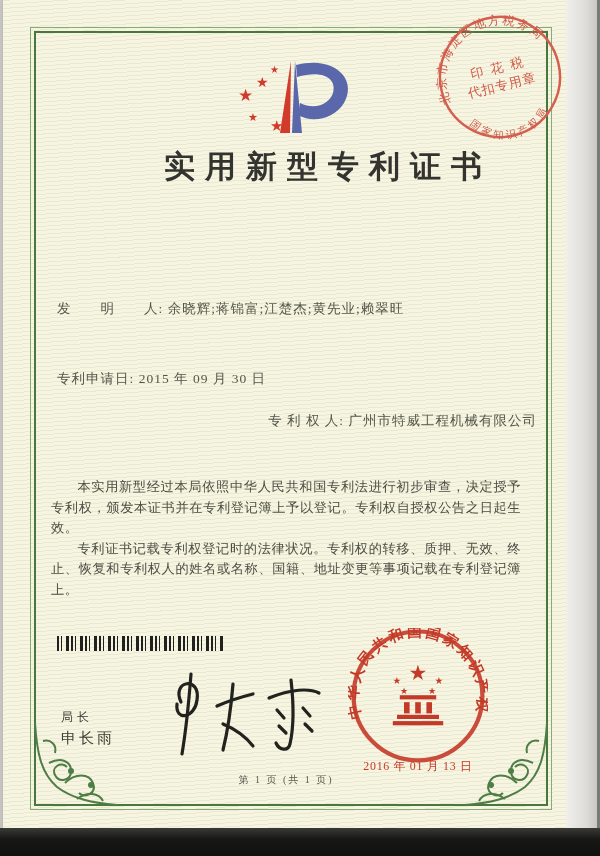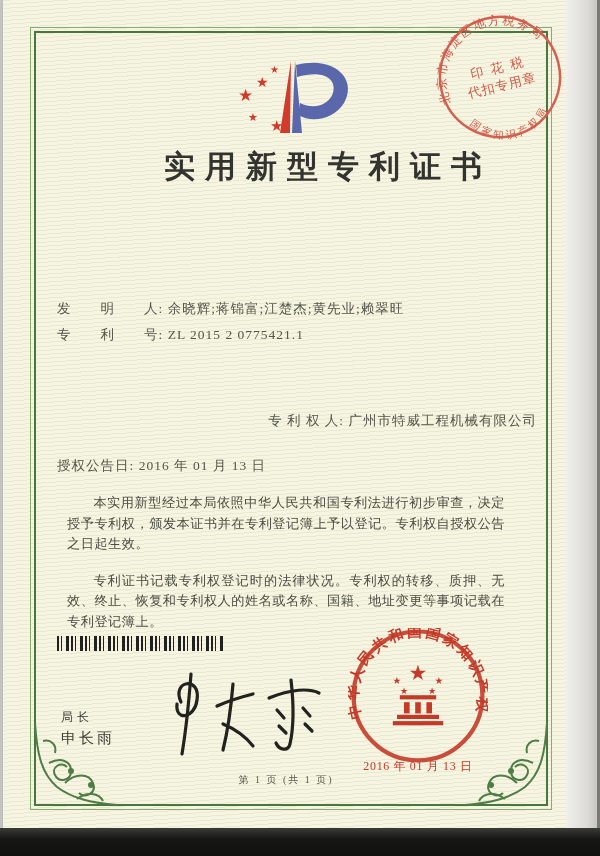--- a/index.html
+++ b/index.html
@@ -43,21 +43,21 @@
   }
   .field-row{
     position:absolute;left:54px;width:480px;
     font-size:13.5px;color:#55564b;letter-spacing:1px;white-space:nowrap;
   }
   .paras{
     position:absolute;left:48px;top:477px;width:470px;
     font-size:13.2px;line-height:20.5px;color:#4c4d43;
     text-align:justify;letter-spacing:0.5px;
   }
-  .paras p{margin:16px;text-indent:2em;}
+  .paras p{margin:0;text-indent:2em;}
   .barcode{
     position:absolute;left:54px;top:636px;width:168px;height:15px;
     background:repeating-linear-gradient(90deg,
       #21211f 0px,#21211f 2px,transparent 2px,transparent 4px,
       #21211f 4px,#21211f 5px,transparent 5px,transparent 9px,
       #21211f 9px,#21211f 12px,transparent 12px,transparent 14px);
   }
   .sig-title{position:absolute;left:58px;top:709px;font-size:12px;color:#3c3d35;letter-spacing:4px;}
   .sig-name{position:absolute;left:58px;top:729px;font-size:15px;color:#3c3d35;letter-spacing:3px;}
   .signature-svg{position:absolute;left:148px;top:668px;}
@@ -109,31 +109,27 @@
     <text x="67" y="62" text-anchor="middle" font-size="13" fill="#cf5a49" letter-spacing="2">印 花 税</text>
     <text x="67" y="80" text-anchor="middle" font-size="13" fill="#cf5a49" letter-spacing="1">代扣专用章</text>
   </svg>
 
   <div class="title">实用新型专利证书</div>
 
   <div class="field-row" style="top:300px;">
     <span>发　　明　　人:</span>
     <span>余晓辉;蒋锦富;江楚杰;黄先业;赖翠旺</span>
   </div>
-  <div class="field-row" style="top:326px;">
-    <span>专　　利　　号:</span>
-    <span>ZL 2015 2 0775421.1</span>
+  <div class="field-row" style="top:370px;">
+    <span>专利申请日:</span>
+    <span>2015 年 09 月 30 日</span>
   </div>
   <div class="field-row" style="top:412px;text-align:right;">
     <span>专 利 权 人:</span>
     <span>广州市特威工程机械有限公司</span>
-  </div>
-  <div class="field-row" style="top:457px;">
-    <span>授权公告日:</span>
-    <span>2016 年 01 月 13 日</span>
   </div>
 
   <div class="paras">
     <p>本实用新型经过本局依照中华人民共和国专利法进行初步审查，决定授予专利权，颁发本证书并在专利登记簿上予以登记。专利权自授权公告之日起生效。</p>
     <p>专利证书记载专利权登记时的法律状况。专利权的转移、质押、无效、终止、恢复和专利权人的姓名或名称、国籍、地址变更等事项记载在专利登记簿上。</p>
   </div>
 
   <div class="barcode"></div>
 
   <div class="sig-title">局长</div>

